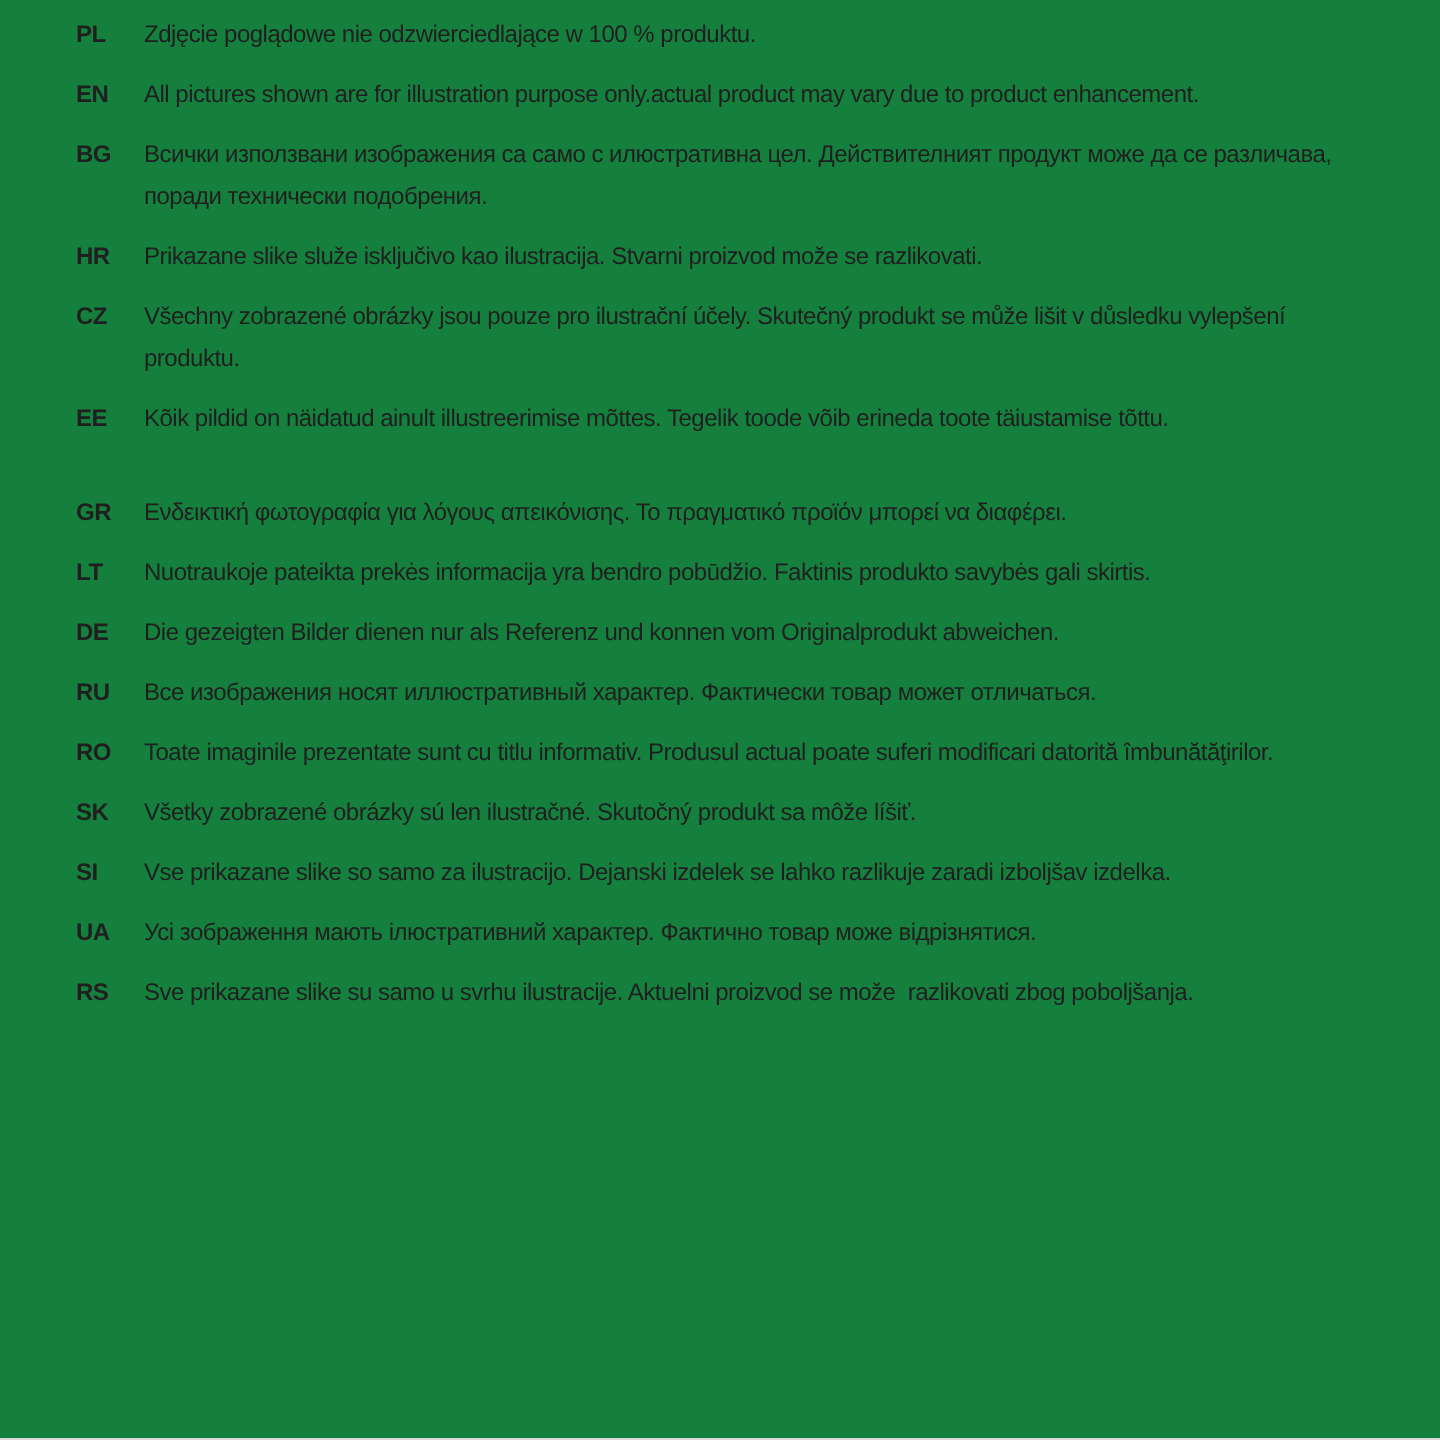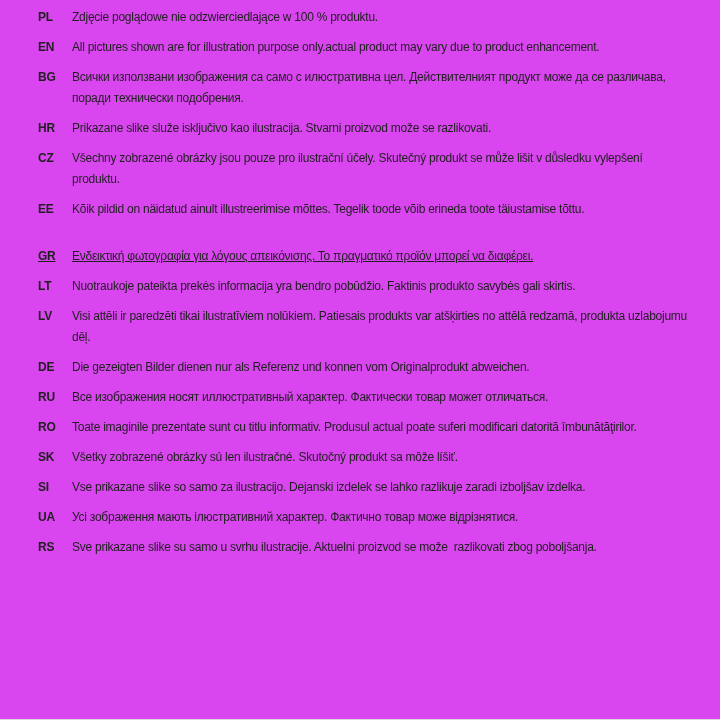--- a/index.html
+++ b/index.html
@@ -12,34 +12,33 @@
     height: 720px;
     overflow: hidden;
     font-family: "Liberation Sans", sans-serif;
     color: #1f1f1f;
   }
   .page {
     box-sizing: border-box;
     width: 720px;
     height: 720px;
     padding: 7px 28px 16px 38px;
-    background: #d946ef;
+    background: #15803d;
     border-bottom: 1px solid #d9d9d9;
   }
   .row {
     display: flex;
     align-items: flex-start;
     margin-bottom: 9px;
     font-size: 12px;
     line-height: 21px;
     letter-spacing: -0.25px;
   }
   .row.gap-before {
     margin-top: 26px;
-    text-decoration: underline;
   }
   .code {
     flex: 0 0 34px;
     width: 34px;
     font-weight: bold;
   }
   .text {
     flex: 1 1 auto;
     white-space: pre-wrap;
   }
@@ -82,24 +81,20 @@
   <div class="row gap-before">
     <span class="code">GR</span>
     <span class="text">Ενδεικτική φωτογραφία για λόγους απεικόνισης. Το πραγματικό προϊόν μπορεί να διαφέρει.</span>
   </div>
 
   <div class="row">
     <span class="code">LT</span>
     <span class="text">Nuotraukoje pateikta prekės informacija yra bendro pobūdžio. Faktinis produkto savybės gali skirtis.</span>
   </div>
 
-  <div class="row">
-    <span class="code">LV</span>
-    <span class="text">Visi attēli ir paredzēti tikai ilustratīviem nolūkiem. Patiesais produkts var atšķirties no attēlā redzamā, produkta uzlabojumu dēļ.</span>
-  </div>
 
 
   <div class="row">
     <span class="code">DE</span>
     <span class="text">Die gezeigten Bilder dienen nur als Referenz und konnen vom Originalprodukt abweichen.</span>
   </div>
 
   <div class="row">
     <span class="code">RU</span>
     <span class="text">Все изображения носят иллюстративный характер. Фактически товар может отличаться.</span>

